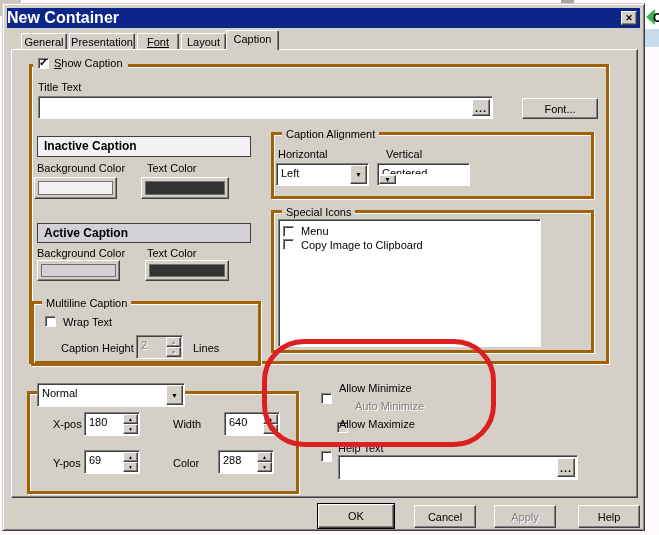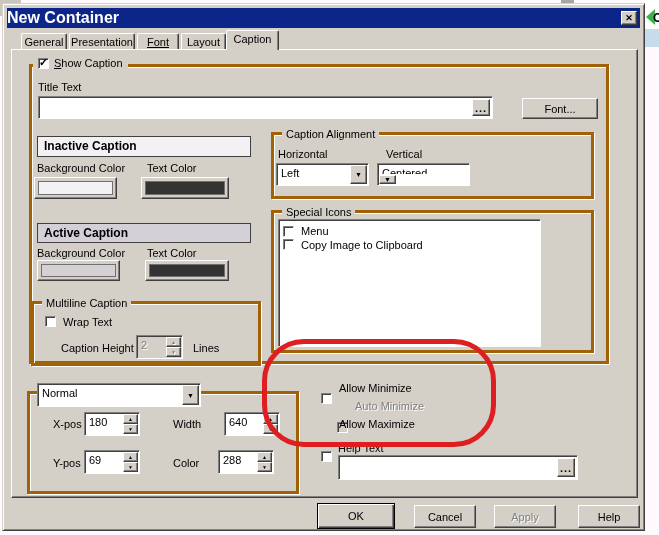--- a/index.html
+++ b/index.html
@@ -159,21 +159,21 @@
         <div class="checkbox"></div>
         <span>Menu</span>
       </div>
       <div style="display:flex;align-items:flex-start;gap:7px;height:16px;">
         <div class="checkbox"></div>
         <span>Copy Image to Clipboard</span>
       </div>
     </div>
 
     <div class="abs groupbox" style="left:24px;top:387px;width:272px;height:103px;"></div>
-    <div class="abs combo sunken" style="left:34px;top:379px;width:164px;height:24px;z-index:2;">
+    <div class="abs combo sunken" style="left:34px;top:379px;width:148px;height:24px;z-index:2;">
       <div class="field">Normal</div>
       <div class="btn3d drop">▼</div>
     </div>
 
     <div class="label" style="left:50px;top:414px;text-align:center;">X-pos</div>
     <div class="abs spin sunken" style="left:81px;top:408px;width:56px;height:24px;">
       <div class="field">180</div>
       <div class="btns">
         <div class="btn3d sbtn">▲</div>
         <div class="btn3d sbtn">▼</div>

